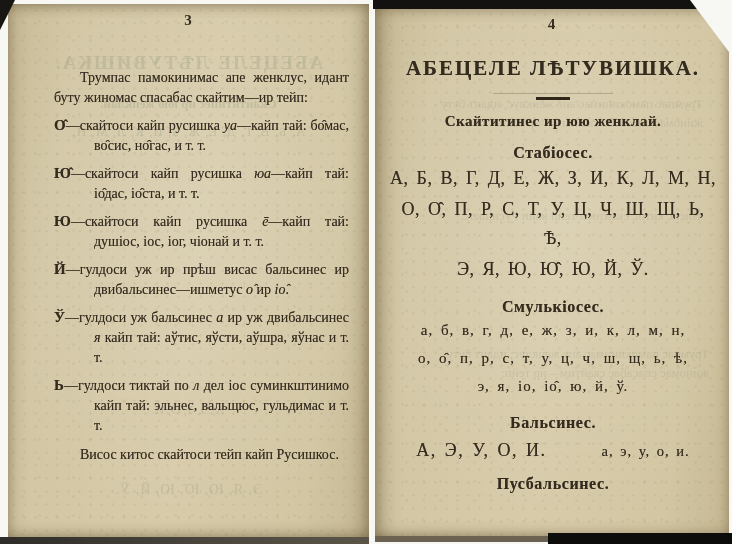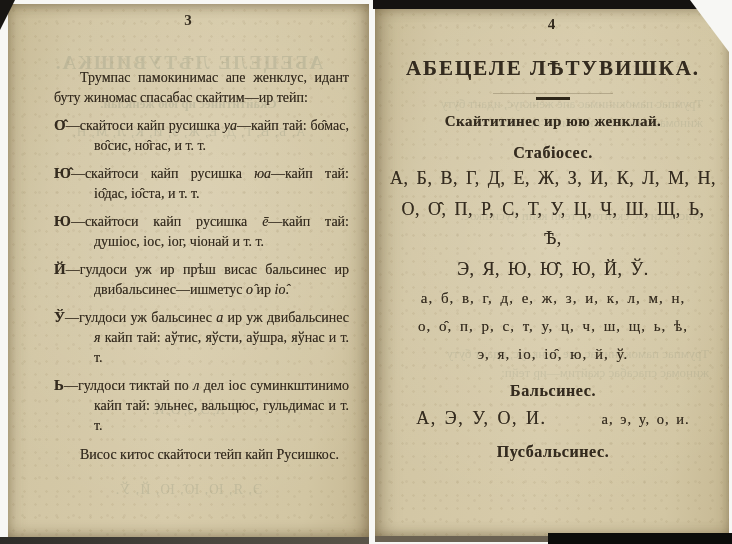--- a/index.html
+++ b/index.html
@@ -103,20 +103,21 @@
     <div class="rcontent">
       <div class="title">АБЕЦЕЛЕ ЛѢТУВИШКА.</div>
       <div class="rule-faint"></div>
       <div class="rule-dark"></div>
       <div class="subtitle">Скайтитинес ир юю женклай.</div>
       <div id="sections">
           <div class="sec-heading">Стабіосес.</div>
           <div class="caps-line">А, Б, В, Г, Д, Е, Ж, З, И, К, Л, М, Н,</div>
           <div class="caps-line">О, О̂, П, Р, С, Т, У, Ц, Ч, Ш, Щ, Ь, Ѣ,</div>
           <div class="caps-line">Э, Я, Ю, Ю̂, Ю, Й, Ў.</div>
+          <div class="sec-heading">Смулькіосес.</div>
           <div class="lower-line">а, б, в, г, д, е, ж, з, и, к, л, м, н,</div>
           <div class="lower-line">о, о̂, п, р, с, т, у, ц, ч, ш, щ, ь, ѣ,</div>
           <div class="lower-line">э, я, іо, іо̂, ю, й, ў.</div>
           <div class="sec-heading">Бальсинес.</div>
           <div class="pair-row">
             <span class="pair-big">А, Э, У, О, И.</span>
             <span class="pair-small">а, э, у, о, и.</span>
           </div>
           <div class="sec-heading">Пусбальсинес.</div>
         </div>

